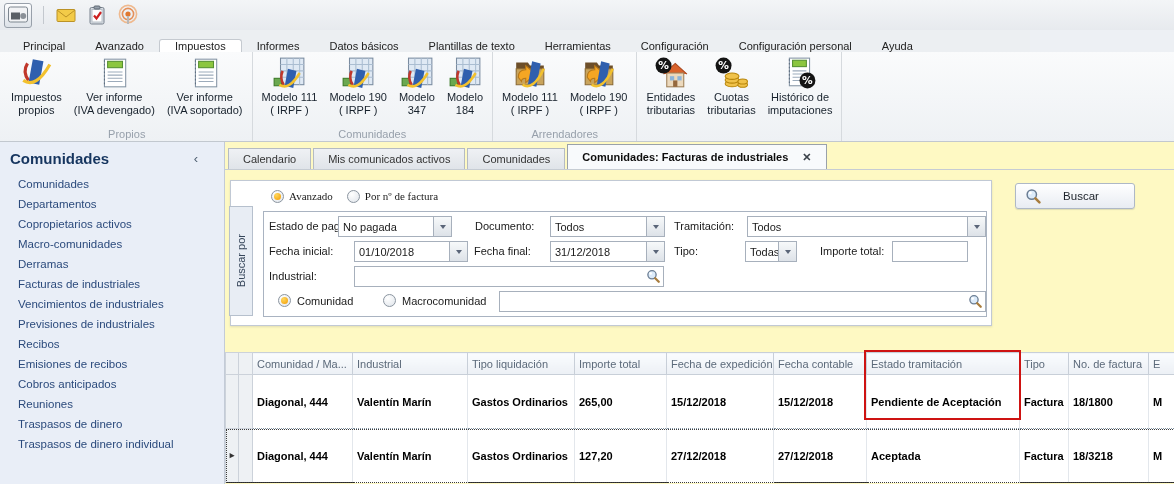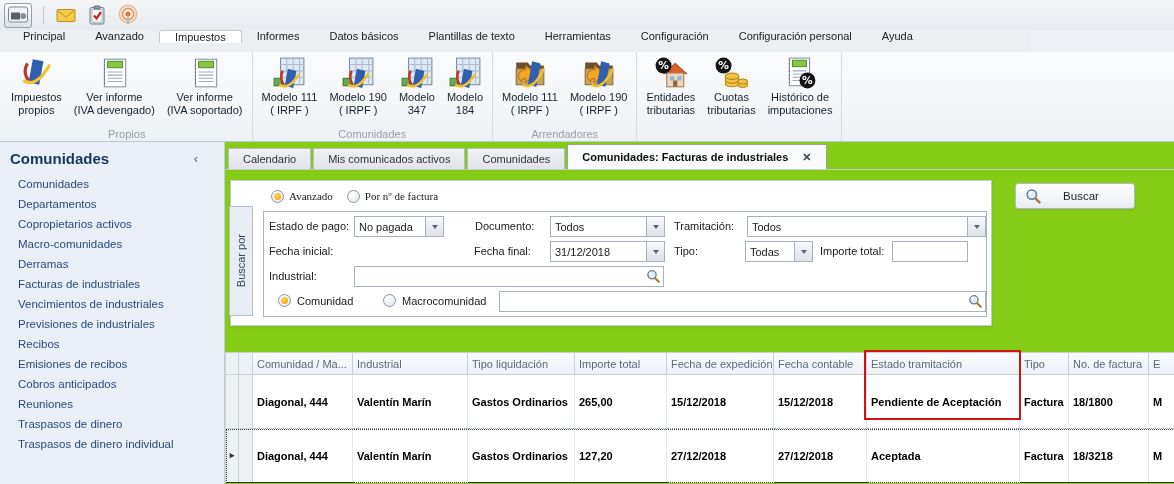--- a/index.html
+++ b/index.html
@@ -10,21 +10,21 @@
             background:linear-gradient(#f3f5f7,#e7eaee);display:flex;align-items:center;
             padding-left:4px;box-sizing:border-box;}
   .qat{display:flex;align-items:center;gap:9px;}
   .appbox{width:26px;height:23px;border:1px solid #98a0aa;border-radius:3px;
           background:linear-gradient(#fcfdfe,#dde2e8);display:flex;align-items:center;justify-content:center;}
   .qsep{width:1px;height:18px;background:#c3c8ce;margin:0 2px;}
   .qicon{display:flex;align-items:center;justify-content:center;width:22px;height:22px;}
   .wtitle{position:absolute;left:690px;width:430px;text-align:center;font-size:11.5px;color:#2e3338;}
   
   .menubar{position:absolute;left:0;top:30px;width:1030px;height:22px;background:#eceff2;
-           display:flex;align-items:flex-start;padding-left:8px;box-sizing:border-box;}
+           display:flex;align-items:flex-end;padding-left:8px;box-sizing:border-box;}
   .mtab{display:flex;align-items:center;padding:0 15px;color:#222;cursor:default;}
   .mtab.active{background:#fff;border:1px solid #c5cad0;border-bottom:none;
                border-radius:3px 3px 0 0;}
   
   .ribbon{position:absolute;left:0;top:52px;width:1174px;height:90px;
           background:linear-gradient(#fafbfc,#eef1f4);border-bottom:1px solid #c2c8cf;
           display:flex;box-sizing:border-box;padding-left:2px;}
   .rgroup{display:flex;flex-direction:column;border-right:1px solid #d6dade;padding:3px 3px 1px;}
   .ritems{display:flex;flex:1;}
   .ritem{display:flex;flex-direction:column;align-items:center;padding:1px 6px;cursor:default;}
@@ -32,21 +32,21 @@
   .rlab{text-align:center;line-height:13px;margin-top:1px;color:#17212c;white-space:nowrap;}
   .rgrouplabel{text-align:center;color:#97a0ab;padding-top:1px;white-space:nowrap;}
   
   .sidebar{position:absolute;left:0;top:142px;width:225px;height:342px;background:#e9eef7;
            border-right:1px solid #c3cbd7;box-sizing:border-box;}
   .sbhead{display:flex;align-items:center;padding:8px 10px 7px 10px;}
   .sbtitle{font-size:15px;font-weight:bold;color:#16355f;flex:1;}
   .sbchev{color:#506072;font-size:13px;margin-right:16px;cursor:default;}
   .sbitem{padding:3px 6px 3px 18px;color:#2b4a7c;font-size:11.5px;line-height:14px;cursor:default;white-space:nowrap;}
   
-  .main{position:absolute;left:225px;top:142px;width:949px;height:342px;background:#84cc16;}
+  .main{position:absolute;left:225px;top:142px;width:949px;height:342px;background:#fef9c3;}
   .doctabs{position:absolute;left:0;top:3px;right:0;height:25px;display:flex;align-items:flex-end;
            padding-left:3px;border-bottom:1px solid #c6ccd3;box-sizing:border-box;}
   .dtab{height:21px;display:flex;align-items:center;padding:0 14px;
         background:linear-gradient(#eff1f4,#e0e4e9);border:1px solid #b5bbc3;border-bottom:none;
         margin-right:2px;color:#333;white-space:nowrap;cursor:default;box-sizing:border-box;}
   .dtab.active{height:25px;background:#f8fafc;font-weight:bold;border-color:#99a1aa;color:#0d0d0d;}
   .dclose{margin-left:14px;font-weight:bold;color:#3c434b;font-size:11px;cursor:pointer;}
   
   .panel{position:absolute;left:5px;top:38px;width:762px;height:146px;background:#fff;
          border:1px solid #c1c9d4;box-sizing:border-box;box-shadow:0 1px 2px rgba(60,70,90,.15);}
@@ -362,21 +362,21 @@
       <div class="modes">
         <span class="radio sel"></span>
         <span class="rlbl">Avanzado</span>
         <span class="radio"></span>
         <span class="rlbl">Por nº de factura</span>
       </div>
 
       <div class="fbox">
 
         <span class="flabel" style="left:5px;top:4px">Estado de pago:</span>
-        <div class="dd" style="left:90px;top:4px;width:90px">
+        <div class="dd" style="left:74px;top:4px;width:114px">
           <span class="val">No pagada</span>
           <span class="btn">
               <span class="tri"></span>
             </span>
         </div>
         <span class="flabel" style="left:211px;top:4px">Documento:</span>
         <div class="dd" style="left:286px;top:4px;width:115px">
           <span class="val">Todos</span>
           <span class="btn">
               <span class="tri"></span>
@@ -384,29 +384,35 @@
         </div>
         <span class="flabel" style="left:410px;top:4px">Tramitación:</span>
         <div class="dd" style="left:483px;top:4px;width:239px">
           <span class="val">Todos</span>
           <span class="btn">
               <span class="tri"></span>
             </span>
         </div>
 
         <span class="flabel" style="left:5px;top:29px">Fecha inicial:</span>
+        <div class="dd" style="left:90px;top:29px;width:114px">
+          <span class="val">01/10/2018</span>
+          <span class="btn">
+              <span class="tri"></span>
+            </span>
+        </div>
         <span class="flabel" style="left:210px;top:29px">Fecha final:</span>
         <div class="dd" style="left:286px;top:29px;width:115px">
           <span class="val">31/12/2018</span>
           <span class="btn">
               <span class="tri"></span>
             </span>
         </div>
         <span class="flabel" style="left:410px;top:29px">Tipo:</span>
-        <div class="dd" style="left:481px;top:29px;width:68px">
+        <div class="dd" style="left:481px;top:29px;width:52px">
           <span class="val">Todas</span>
           <span class="btn">
               <span class="tri"></span>
             </span>
         </div>
         <span class="flabel" style="left:556px;top:29px">Importe total:</span>
         <input class="tb" style="left: 628px; top: 29px; width: 76px;">
 
         <span class="flabel" style="left:5px;top:54px">Industrial:</span>
         <input class="tb" style="left: 90px; top: 54px; width: 310px;">

